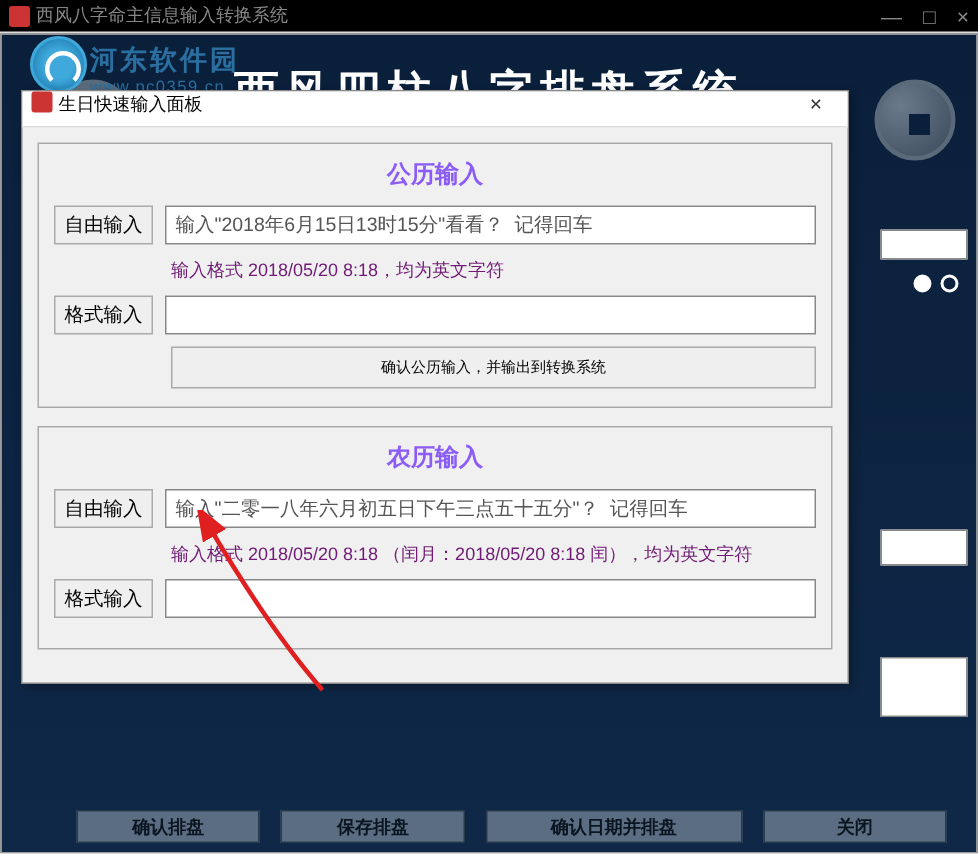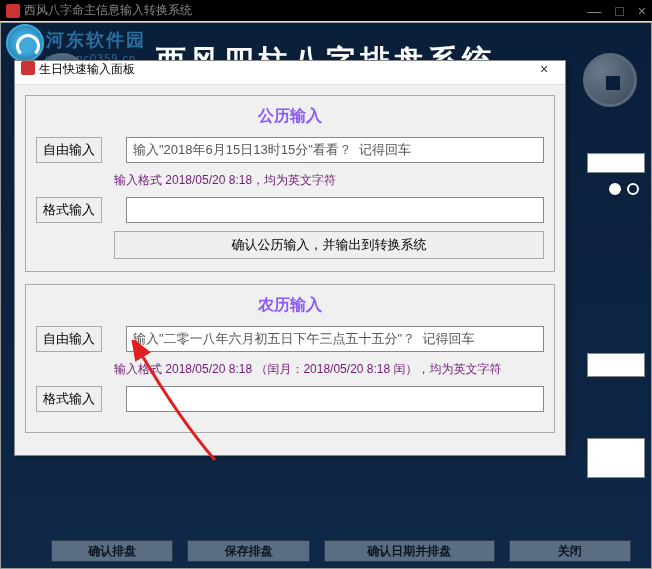--- a/index.html
+++ b/index.html
@@ -35,21 +35,21 @@
   display: flex;
   gap: 14px;
   color: #888;
   font-size: 14px;
 }
 
 
 .watermark {
   position: absolute;
   top: 22px;
-  left: 0;
+  left: 14px;
   width: 200px;
   height: 50px;
   pointer-events: none;
   z-index: 5;
 }
 .watermark .logo-circle {
   position: absolute;
   left: 6px;
   top: 2px;
   width: 38px;
@@ -208,21 +208,21 @@
   text-align: center;
   font-size: 16px;
   font-weight: bold;
   color: #8b5cf6;
   margin: 2px 0 10px;
 }
 .row {
   display: flex;
   align-items: center;
   margin-bottom: 8px;
-  gap: 24px;
+  gap: 8px;
 }
 .row-label {
   width: 66px;
   height: 26px;
   border: 1px solid #aaa;
   background: #efefef;
   display: flex;
   align-items: center;
   justify-content: center;
   font-size: 13px;
@@ -243,21 +243,21 @@
   margin-bottom: 8px;
   line-height: 1.5;
 }
 .confirm-btn {
   display: block;
   width: calc(100% - 78px);
   margin-left: 78px;
   height: 28px;
   background: #efefef;
   border: 1px solid #aaa;
-  font-size: 13px;
+  font-size: 10px;
   cursor: pointer;
 }
 
 
 .red-arrow {
   position: absolute;
   z-index: 20;
   pointer-events: none;
 }
 </style>

